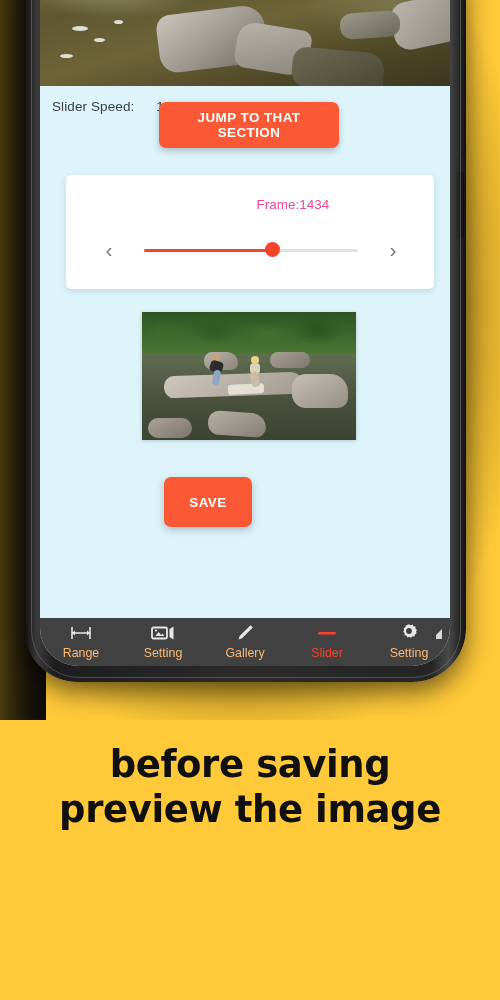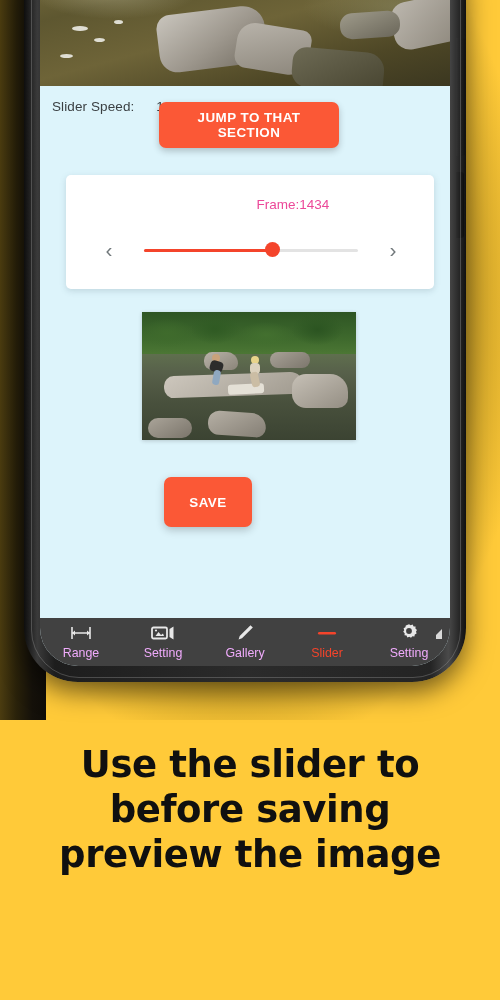--- a/index.html
+++ b/index.html
@@ -202,21 +202,21 @@
     position:absolute;left:0;top:664px;width:410px;height:48px;
     background:#414141;display:flex;align-items:flex-start;
   }
   .nav-item{
     flex:1 1 0;height:48px;display:flex;flex-direction:column;
     align-items:center;justify-content:flex-start;padding-top:5px;
     box-sizing:border-box;cursor:pointer;position:relative;
   }
   .nav-icon{height:19px;display:flex;align-items:center;justify-content:center;}
   .nav-label{
-    margin-top:4px;font-size:12.4px;color:#f0abfc;white-space:nowrap;
+    margin-top:4px;font-size:12.4px;color:#fdba74;white-space:nowrap;
   }
   .nav-item.active .nav-label{color:#F4442B;}
   #nav-partial{
     position:absolute;right:2px;top:9px;width:12px;height:12px;overflow:hidden;
   }
 
   
   #caption{
     position:absolute;left:0;top:742px;width:500px;
     text-align:center;color:#101010;
@@ -362,16 +362,15 @@
         </svg>
       </div>
     </div>
 
   </div>
 </div>
 
 <div id="phone-inner-ring"></div>
 
 <div id="caption">
-  <div>Use the slider to</div>
   <div>before saving</div>
   <div>preview the image</div>
 </div>
 
 </body></html>

